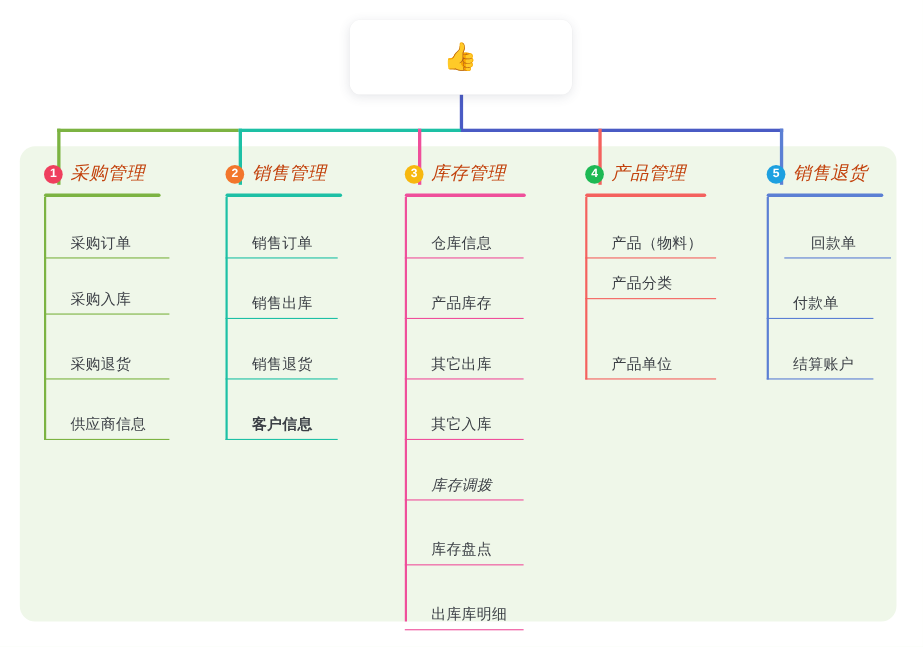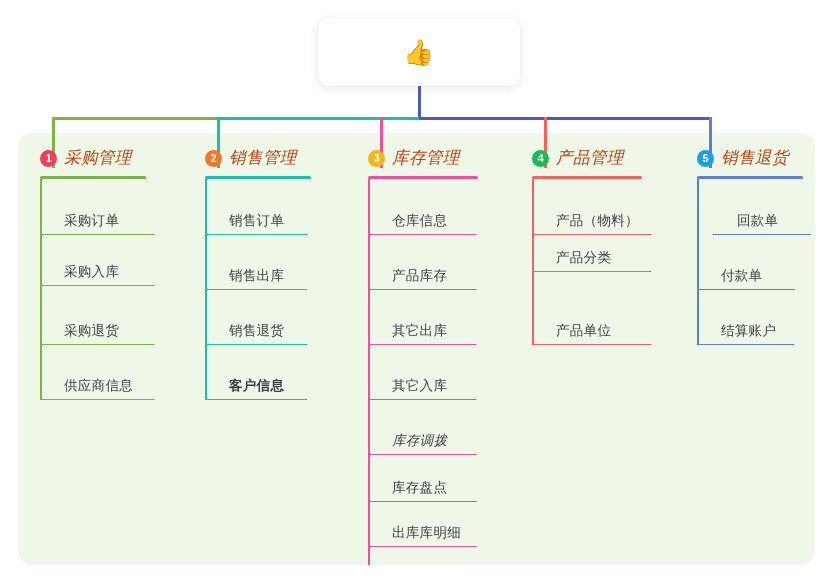--- a/index.html
+++ b/index.html
@@ -161,25 +161,25 @@
             <div class="leaf-rule" style="width: 108px; background: rgb(239, 79, 155);"></div>
           </div>
           <div class="leaf" style="top: 165px; height: 56px; width: 108px;">
             <span class="leaf-label">其它入库</span>
             <div class="leaf-rule" style="width: 108px; background: rgb(239, 79, 155);"></div>
           </div>
           <div class="leaf" style="top: 220px; height: 56px; width: 108px; font-style: italic;">
             <span class="leaf-label">库存调拨</span>
             <div class="leaf-rule" style="width: 108px; background: rgb(239, 79, 155);"></div>
           </div>
-          <div class="leaf" style="top: 275px; height: 48px; width: 108px;">
+          <div class="leaf" style="top: 275px; height: 60px; width: 108px;">
             <span class="leaf-label">库存盘点</span>
             <div class="leaf-rule" style="width: 108px; background: rgb(239, 79, 155);"></div>
           </div>
-          <div class="leaf" style="top: 312px; height: 56px; width: 108px; padding-left: 48px;">
+          <div class="leaf" style="top: 338px; height: 56px; width: 108px; padding-left: 48px;">
             <span class="leaf-label">出库库明细</span>
             <div class="leaf-rule" style="width: 108px; background: rgb(239, 79, 155);"></div>
           </div>
         </div>
       </div>
       <div class="column" style="left: 532px;">
         <div class="col-head">
           <span class="badge" style="background: rgb(29, 185, 84);">4</span>
           <span class="col-title">产品管理</span>
         </div>

